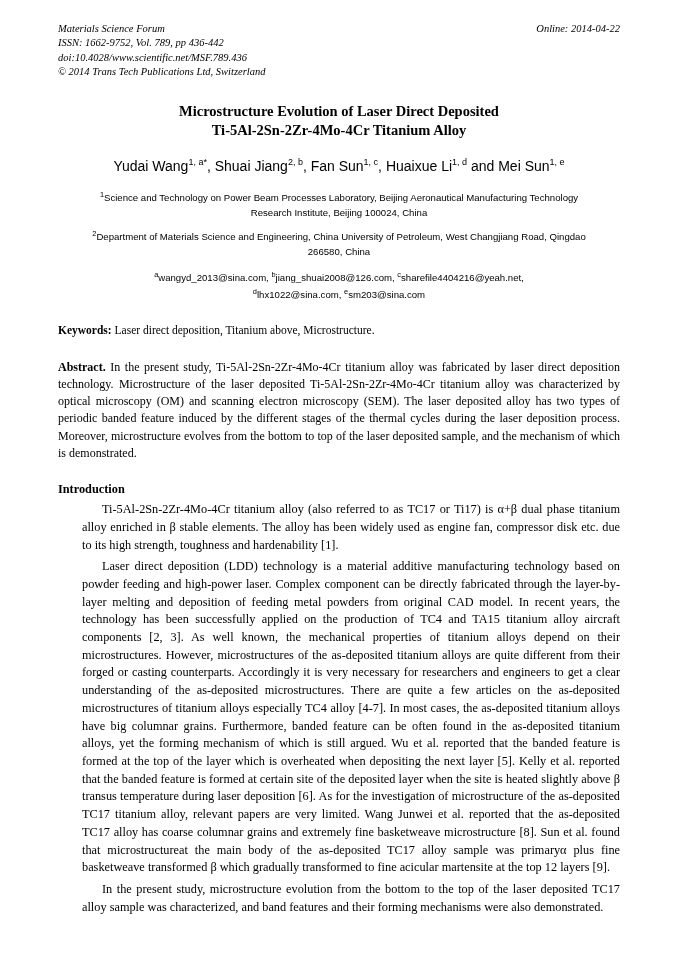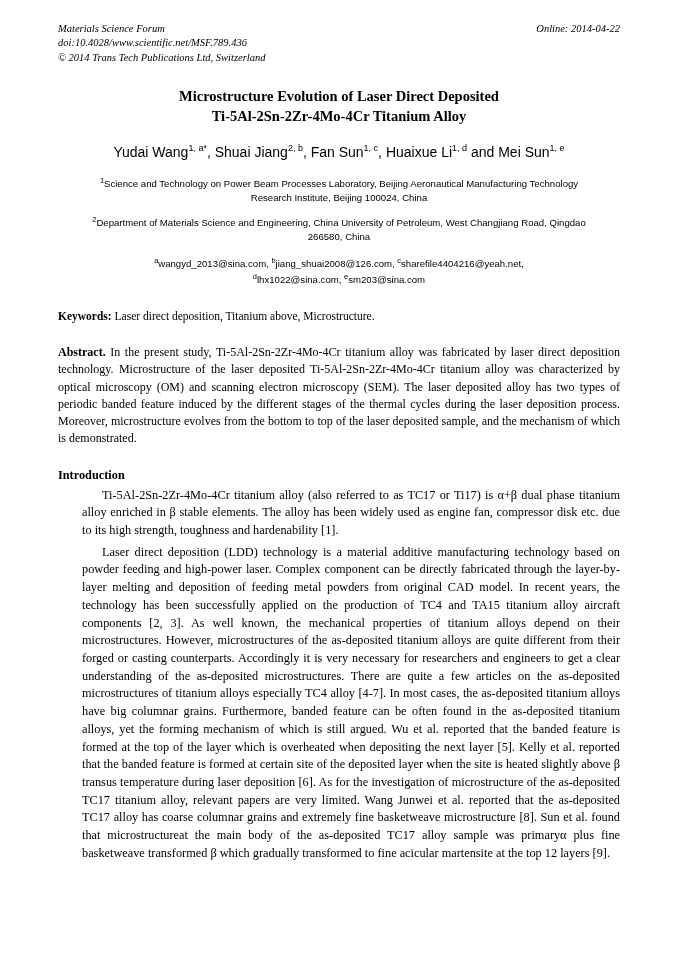--- a/index.html
+++ b/index.html
@@ -121,20 +121,21 @@
   }
 </style>
 </head>
 <body>
 
 <div class="page">
 
   <div class="header-row">
     <div class="header-left">
       <div>Materials Science Forum</div>
+      <div>ISSN: 1662-9752, Vol. 789, pp 436-442</div>
       <div>doi:10.4028/www.scientific.net/MSF.789.436</div>
       <div>© 2014 Trans Tech Publications Ltd, Switzerland</div>
     </div>
     <div class="header-right">Online: 2014-04-22</div>
   </div>
 
   <div class="title">
     <div>Microstructure Evolution of Laser Direct Deposited</div>
     <div>Ti-5Al-2Sn-2Zr-4Mo-4Cr Titanium Alloy</div>
   </div>
@@ -158,14 +159,15 @@
   </div>
 
   <div class="abstract">
     <b>Abstract.</b><span> In the present study, Ti-5Al-2Sn-2Zr-4Mo-4Cr titanium alloy was fabricated by laser direct deposition technology. Microstructure of the laser deposited Ti-5Al-2Sn-2Zr-4Mo-4Cr titanium alloy was characterized by optical microscopy (OM) and scanning electron microscopy (SEM). The laser deposited alloy has two types of periodic banded feature induced by the different stages of the thermal cycles during the laser deposition process. Moreover, microstructure evolves from the bottom to top of the laser deposited sample, and the mechanism of which is demonstrated.</span>
   </div>
 
   <div class="section-head">Introduction</div>
 
   <div class="body-para indent">Ti-5Al-2Sn-2Zr-4Mo-4Cr titanium alloy (also referred to as TC17 or Ti17) is α+β dual phase titanium alloy enriched in β stable elements. The alloy has been widely used as engine fan, compressor disk etc. due to its high strength, toughness and hardenability [1].</div>
   <div class="body-para indent">Laser direct deposition (LDD) technology is a material additive manufacturing technology based on powder feeding and high-power laser. Complex component can be directly fabricated through the layer-by-layer melting and deposition of feeding metal powders from original CAD model. In recent years, the technology has been successfully applied on the production of TC4 and TA15 titanium alloy aircraft components [2, 3]. As well known, the mechanical properties of titanium alloys depend on their microstructures. However, microstructures of the as-deposited titanium alloys are quite different from their forged or casting counterparts. Accordingly it is very necessary for researchers and engineers to get a clear understanding of the as-deposited microstructures. There are quite a few articles on the as-deposited microstructures of titanium alloys especially TC4 alloy [4-7]. In most cases, the as-deposited titanium alloys have big columnar grains. Furthermore, banded feature can be often found in the as-deposited titanium alloys, yet the forming mechanism of which is still argued. Wu et al. reported that the banded feature is formed at the top of the layer which is overheated when depositing the next layer [5]. Kelly et al. reported that the banded feature is formed at certain site of the deposited layer when the site is heated slightly above β transus temperature during laser deposition [6]. As for the investigation of microstructure of the as-deposited TC17 titanium alloy, relevant papers are very limited. Wang Junwei et al. reported that the as-deposited TC17 alloy has coarse columnar grains and extremely fine basketweave microstructure [8]. Sun et al. found that microstructureat the main body of the as-deposited TC17 alloy sample was primaryα plus fine basketweave transformed β which gradually transformed to fine acicular martensite at the top 12 layers [9].</div>
+  <div class="body-para indent">In the present study, microstructure evolution from the bottom to the top of the laser deposited TC17 alloy sample was characterized, and band features and their forming mechanisms were also demonstrated.</div>
 
 </div>
 
 </body></html>

